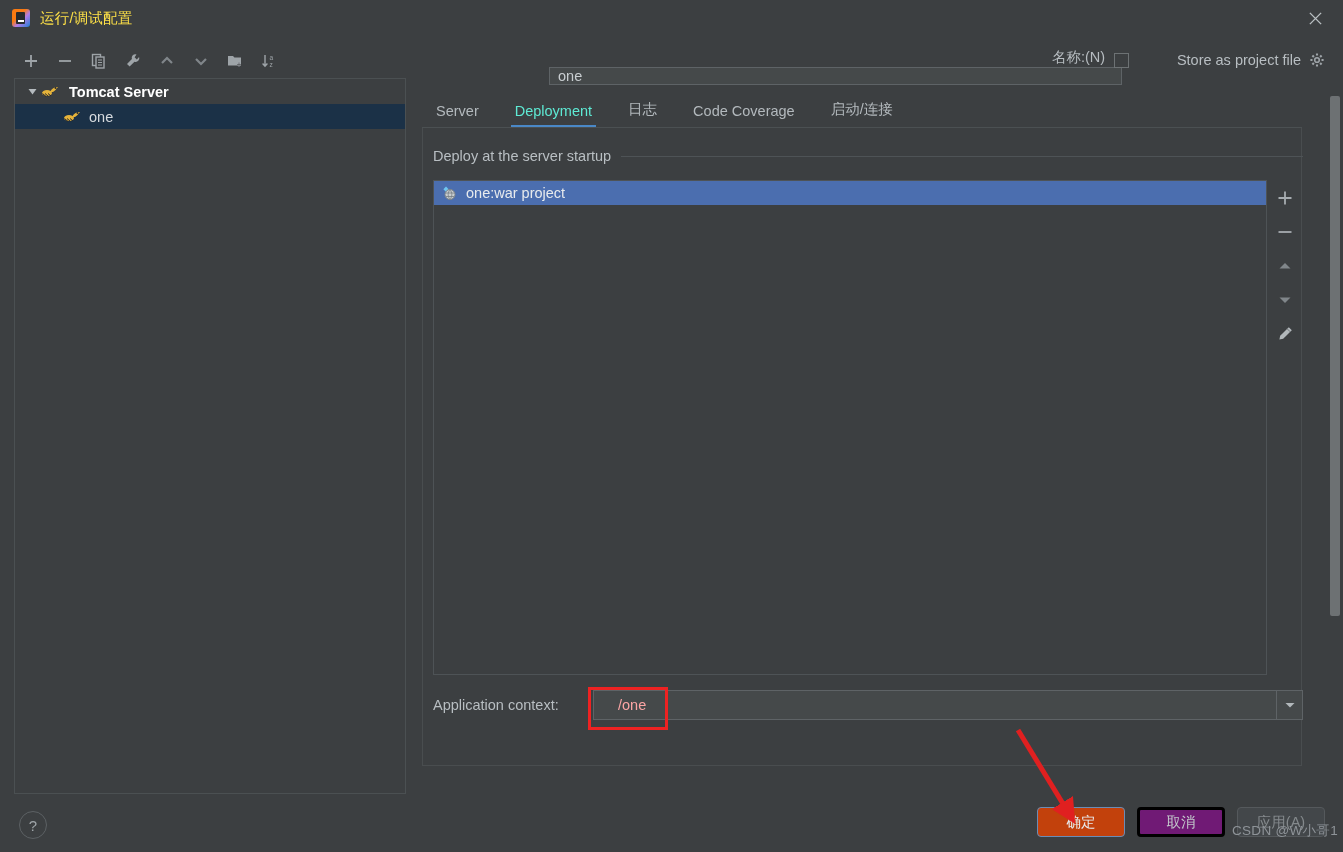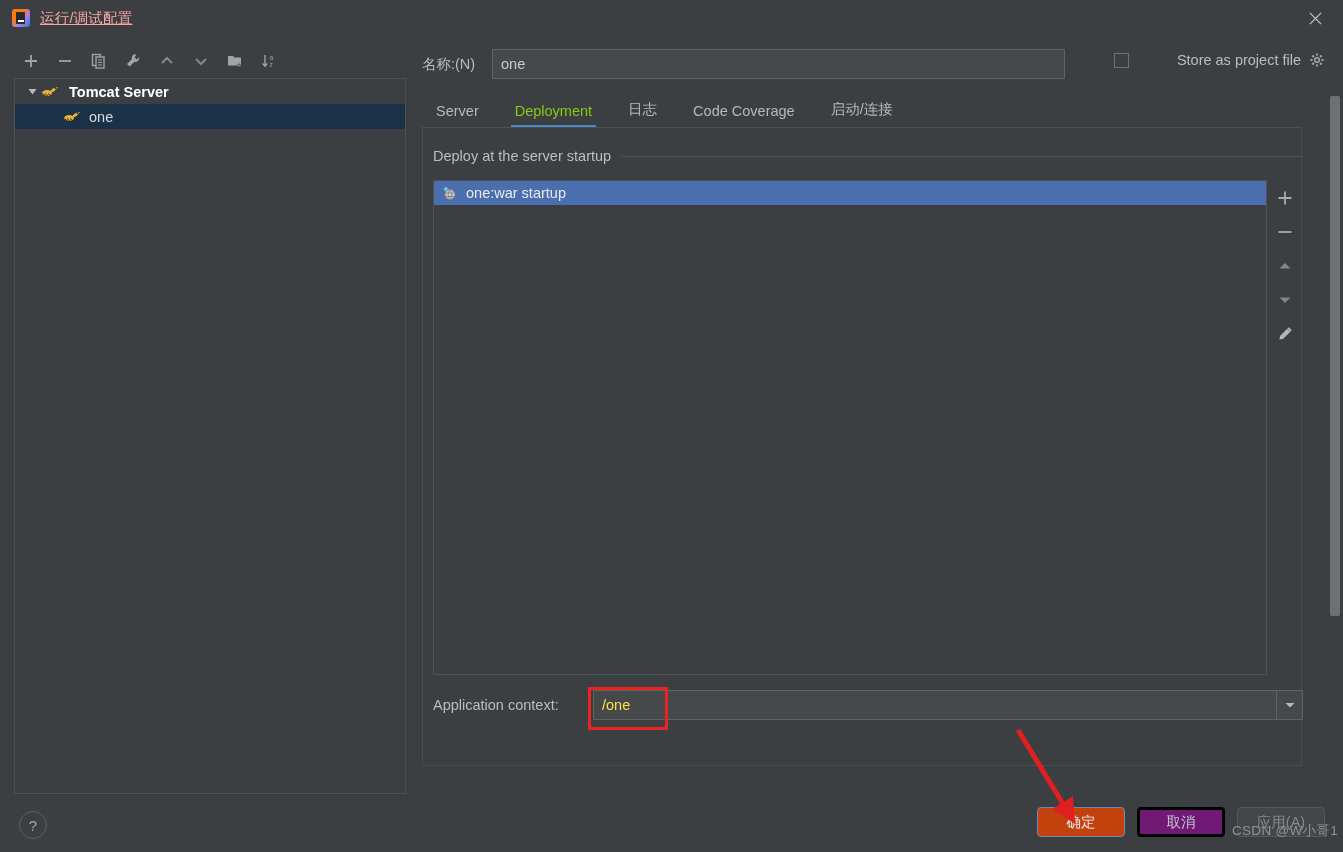--- a/index.html
+++ b/index.html
@@ -30,21 +30,21 @@
   }
   .title-icon::after {
     content: ""; position: absolute; left: 4px; top: 3px;
     width: 9px; height: 12px; background: #262a2d; border-radius: 1px;
   }
   .title-icon::before {
     content: ""; position: absolute; left: 5.5px; top: 11px;
     width: 6px; height: 2px; background: #ffffff; z-index: 2;
   }
   .title-text {
-    font-size: 14.5px; color: #fca5a5; letter-spacing: .2px; text-decoration: underline;
+    font-size: 14.5px; color: #fde047; letter-spacing: .2px;
   }
   .close-btn {
     position: absolute; right: 0; top: 0; width: 56px; height: 36px;
     display: flex; align-items: center; justify-content: center;
     cursor: pointer;
   }
   .close-btn svg { width: 15px; height: 15px; }
 
   
   .left-toolbar {
@@ -83,21 +83,21 @@
     position: absolute; left: 19px; top: 811px;
     width: 28px; height: 28px; border-radius: 50%;
     border: 1px solid #5c6164;
     display: flex; align-items: center; justify-content: center;
     color: #9fa5a9; font-size: 15px; cursor: pointer;
   }
 
   
   .name-row {
     position: absolute; left: 422px; top: 48px; width: 700px; height: 32px;
-    display: flex; align-items: center;
+    display: flex; align-items: flex-end; flex-direction: column;
   }
   .name-label { font-size: 14.5px; color: #b6bcc0; width: 70px; flex: none; }
   .name-input {
     width: 573px; height: 30px; background: #45494a;
     border: 1px solid #5e6366; color: #c9ced1;
     font-family: "Liberation Sans", sans-serif; font-size: 14.5px;
     padding: 0 8px; outline: none;
   }
 
   .store-row {
@@ -113,21 +113,21 @@
 
   
   .tabs {
     position: absolute; left: 422px; top: 95px; width: 880px; height: 33px;
     display: flex; align-items: flex-end; gap: 8px;
   }
   .tab {
     position: relative; padding: 0 14px 9px 14px;
     font-size: 14.5px; color: #b3b9bd; cursor: pointer; white-space: nowrap;
   }
-  .tab.active { color: #84cc16; }
+  .tab.active { color: #5eead4; }
   .tab.active::after {
     content: ""; position: absolute; left: 10px; right: 10px; bottom: 0;
     height: 3px; background: #4a88c7;
   }
   .tabs-divider {
     position: absolute; left: 422px; top: 127px; width: 880px; height: 1px;
     background: #4b5052;
   }
 
   
@@ -162,21 +162,21 @@
   }
   .side-btn { width: 30px; height: 24px; display: flex; align-items: center; justify-content: center; cursor: pointer; }
 
   .appctx-row {
     position: absolute; left: 433px; top: 690px; width: 870px; height: 30px;
     display: flex; align-items: center;
   }
   .appctx-label { font-size: 14.5px; color: #b8bec2; width: 160px; flex: none; }
   .appctx-input {
     flex: 1; height: 30px; background: #45494a; border: 1px solid #5e6366;
-    color: #fde047; font-size: 14.5px; padding: 0 8px; outline: none;
+    color: #fca5a5; font-size: 14.5px; padding: 0 24px; outline: none;
     font-family: "Liberation Sans", sans-serif;
   }
   .appctx-arrow {
     width: 26px; height: 30px; background: #45494a;
     border: 1px solid #5e6366; border-left: none;
     display: flex; align-items: center; justify-content: center; cursor: pointer;
   }
 
   .beforelaunch {
     position: absolute; left: 424px; top: 773px; width: 878px;
@@ -358,21 +358,21 @@
 
   <div class="deploy-list">
     <div class="deploy-item">
       <span class="artifact-icon">
         <svg width="18" height="16" viewBox="0 0 18 16">
           <path d="M4 1.5 L6.6 4.3 L4 7 L1.4 4.3 z" fill="#6fc5ef"></path>
           <circle cx="8" cy="9.5" r="5" fill="#c9ced1" stroke="#7d8488" stroke-width="1"></circle>
           <path d="M3.5 8 h9 M3.8 11.5 h8.4 M8 4.6 c-2.4 3 -2.4 7 0 9.8 c2.4-2.8 2.4-6.8 0-9.8 z" fill="none" stroke="#7d8488" stroke-width=".9"></path>
         </svg>
       </span>
-      <span>one:war startup</span>
+      <span>one:war project</span>
     </div>
   </div>
 
   <div class="list-side-toolbar">
     <div class="side-btn">
       <svg width="18" height="18" viewBox="0 0 18 18">
           <path d="M9 2.5 V15.5 M2.5 9 H15.5" stroke="#a6acb0" stroke-width="1.8"></path>
         </svg>
     </div>
     <div class="side-btn">

